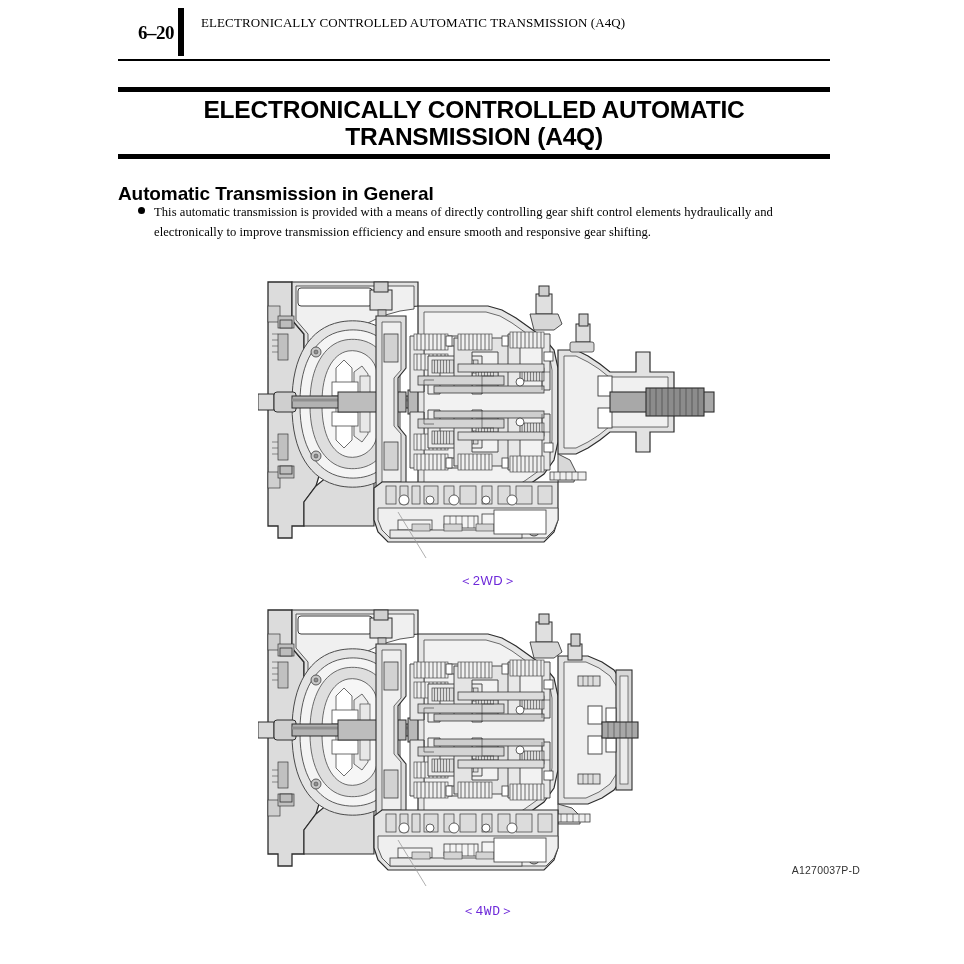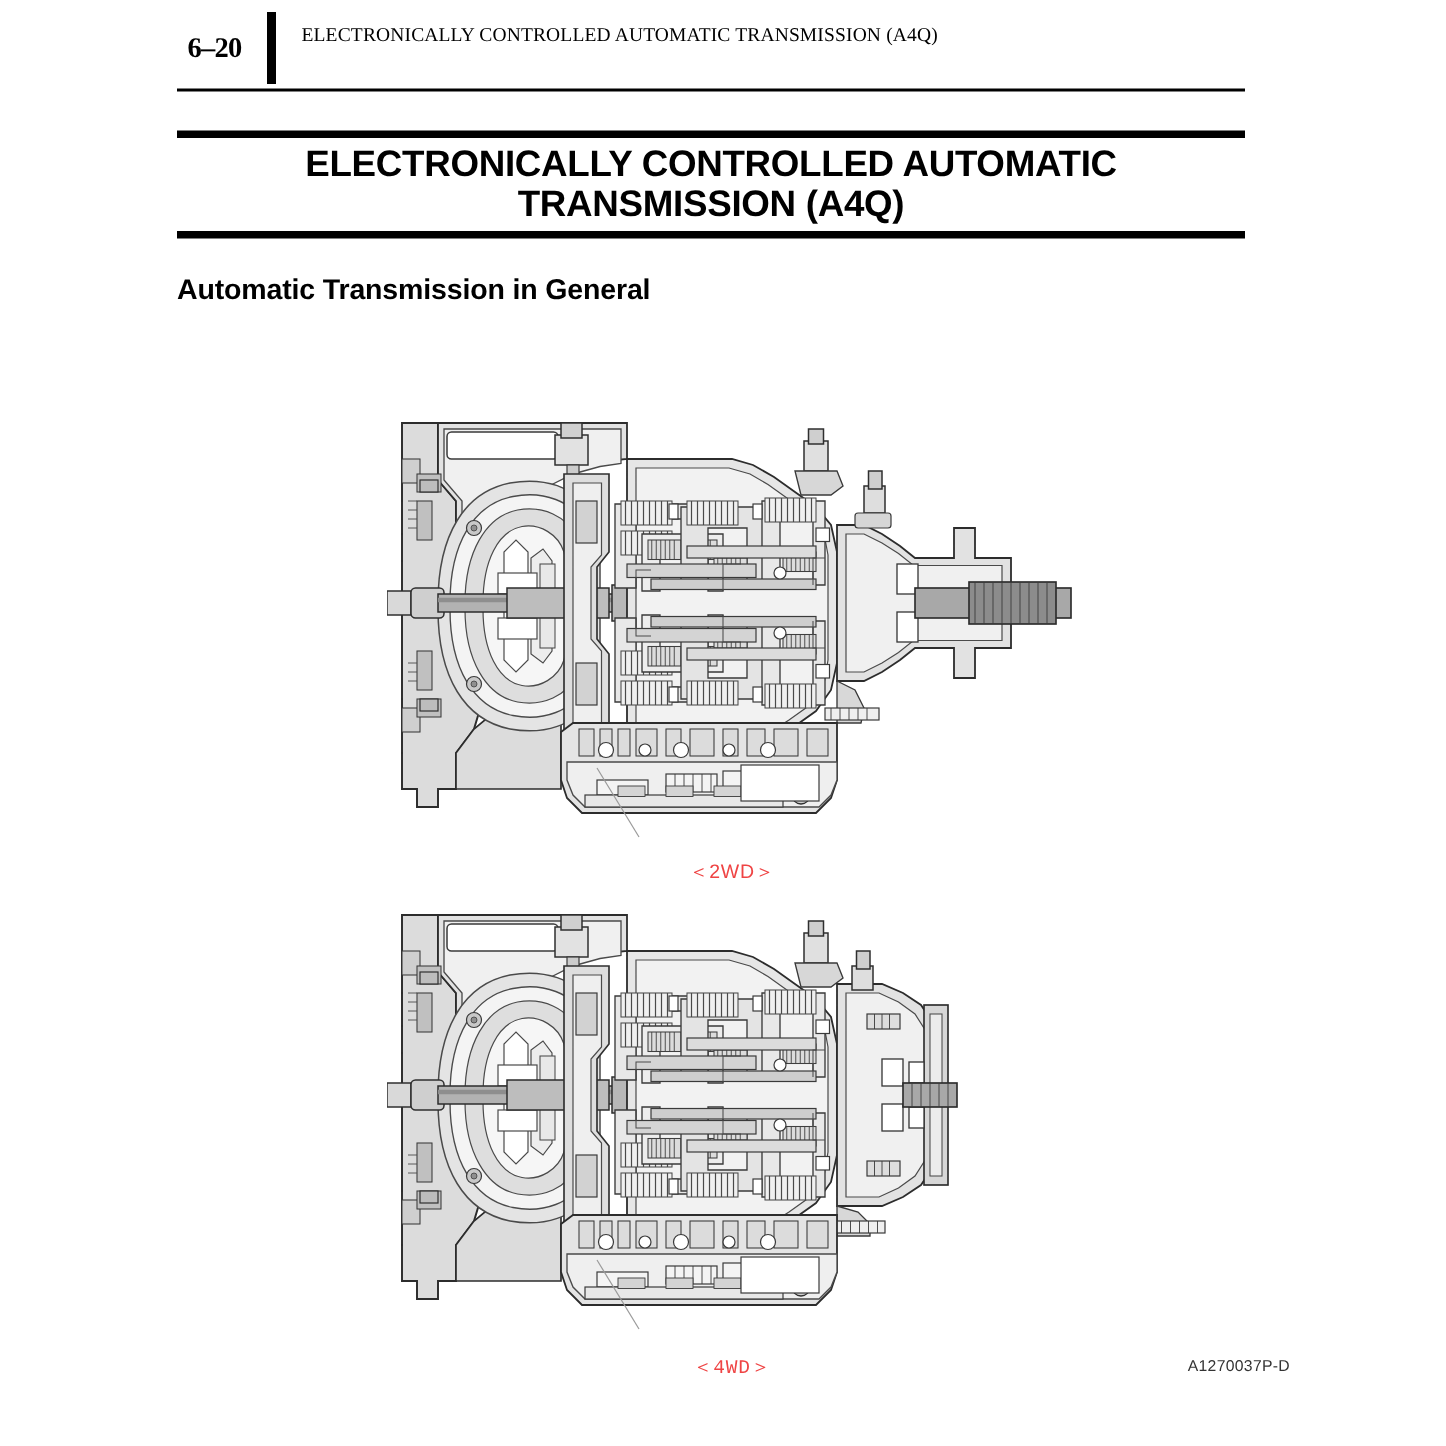--- a/index.html
+++ b/index.html
@@ -19,21 +19,21 @@
   
   #page-header {
     position: absolute;
     left: 0; top: 0;
     width: 964px; height: 70px;
   }
   #page-number {
     position: absolute;
     left: 112px; top: 22px;
     width: 62px;
-    text-align: center;
+    text-align: right;
     font-family: "Liberation Serif", serif;
     font-weight: bold;
     font-size: 19px;
     letter-spacing: -0.5px;
   }
   #header-divider-bar {
     position: absolute;
     left: 178px; top: 8px;
     width: 6px; height: 48px;
     background: #000;
@@ -138,28 +138,28 @@
   #figure-2wd { left: 258px; top: 276px; width: 460px; height: 290px; }
   #figure-4wd { left: 258px; top: 604px; width: 460px; height: 290px; }
 
   .figure-caption {
     position: absolute;
     width: 460px;
     text-align: center;
     font-family: "Liberation Sans", sans-serif;
     font-size: 13px;
     letter-spacing: 0.5px;
-    color: #ef4444;
+    color: #6d28d9;
   }
   #caption-2wd { left: 258px; top: 572px; }
   #caption-4wd { left: 258px; top: 902px; font-family: Liberation Mono, monospace; }
 
   #figure-code {
     position: absolute;
-    left: 700px; top: 905px;
+    left: 700px; top: 864px;
     width: 160px;
     text-align: right;
     font-family: "Liberation Sans", sans-serif;
     font-size: 10.5px;
     color: #333;
     letter-spacing: 0.2px;
   }
 
   svg { display: block; }
 </style>
@@ -175,20 +175,24 @@
   <div id="header-rule"></div>
 </div>
 
 <div id="title-rule-top"></div>
 <div id="main-title">ELECTRONICALLY CONTROLLED AUTOMATIC TRANSMISSION (A4Q)</div>
 <div id="title-rule-bottom"></div>
 
 <div id="section-heading">Automatic Transmission in General</div>
 
 <div id="bullet-list">
+  <div class="bullet-row">
+    <span class="bullet-dot"></span>
+    <span class="bullet-text indent-wrap">This automatic transmission is provided with a means of directly controlling gear shift control elements hydraulically and electronically to improve transmission efficiency and ensure smooth and responsive gear shifting.</span>
+  </div>
 </div>
 
 <div class="figure" id="figure-2wd">
   <svg width="460" height="290" viewBox="0 0 460 290" xmlns="http://www.w3.org/2000/svg">
     <defs>
       <g id="tc-half">
 
         <path d="M4,86 C4,40 22,12 52,6 C74,2 96,8 106,26 L112,44 L112,86 Z" fill="#e4e4e4" stroke="#4a4a4a" stroke-width="1"></path>
         <path d="M12,86 C12,46 28,20 54,15 C74,11 94,18 102,34 L106,48 L106,86 Z" fill="#f4f4f4" stroke="#4a4a4a" stroke-width="0.9"></path>
         <path d="M22,86 C22,52 36,28 57,24 C74,21 90,28 96,42 L99,54 L99,86 Z" fill="#dedede" stroke="#4a4a4a" stroke-width="0.8"></path>

